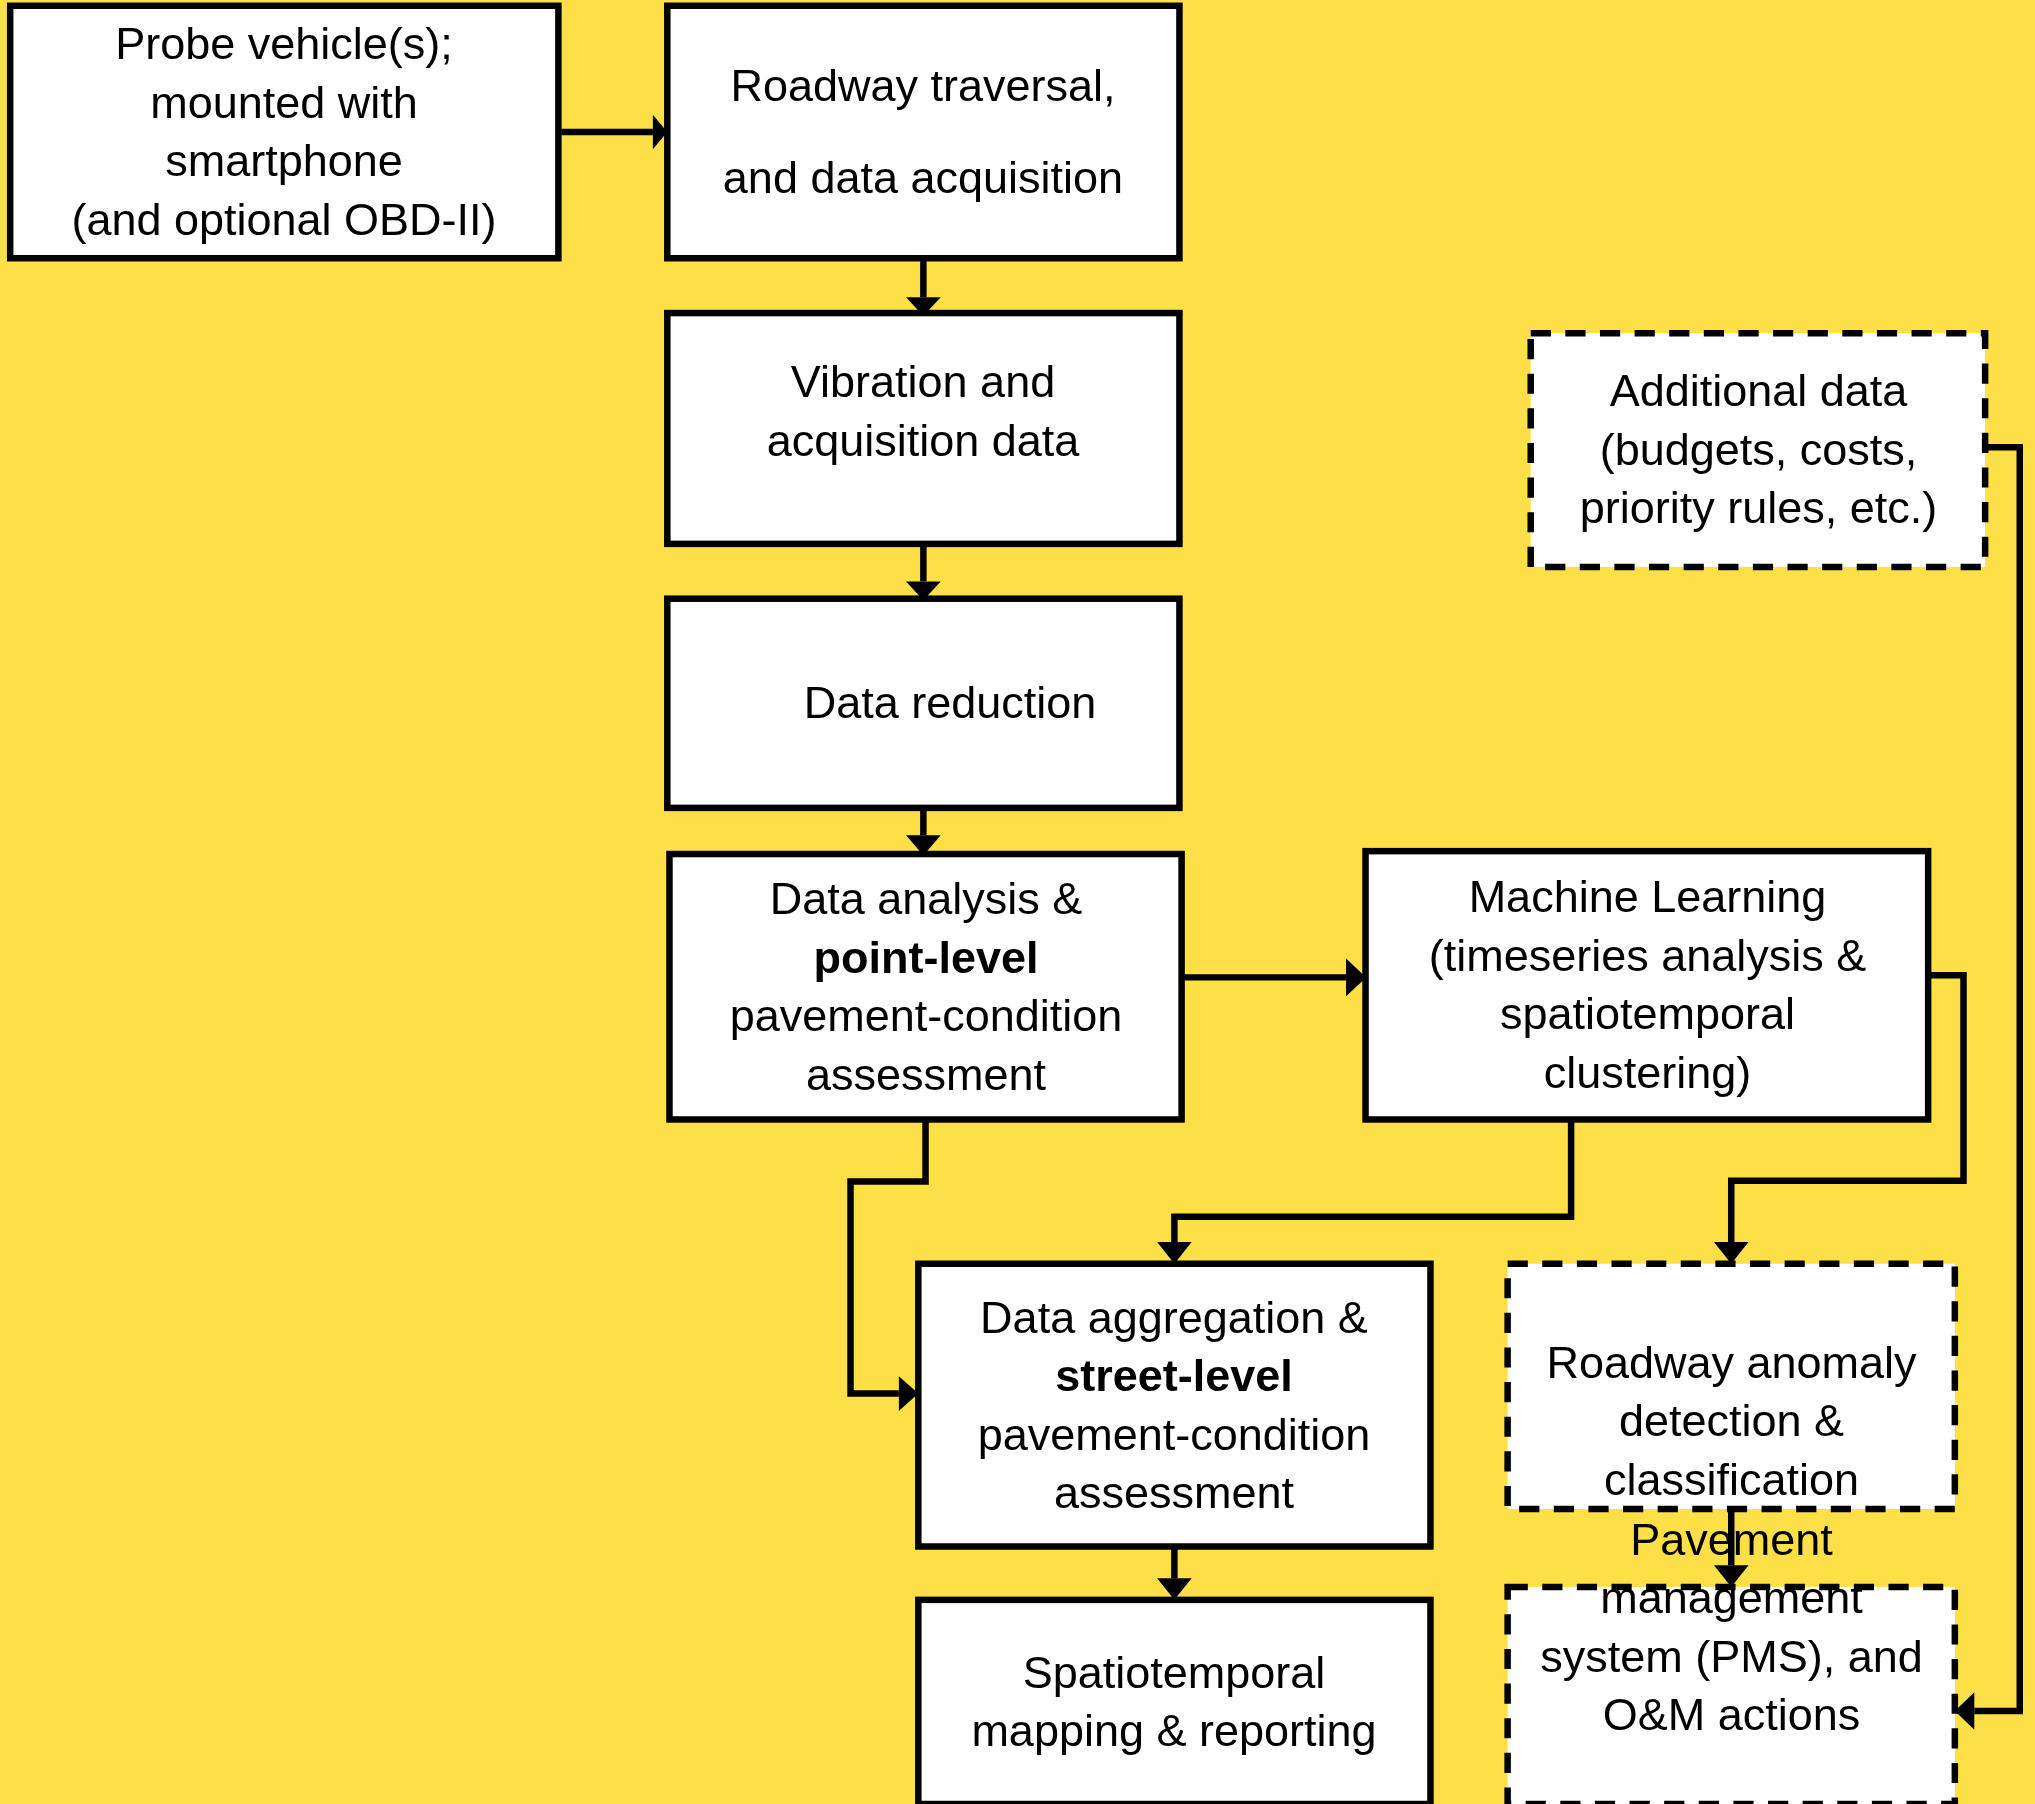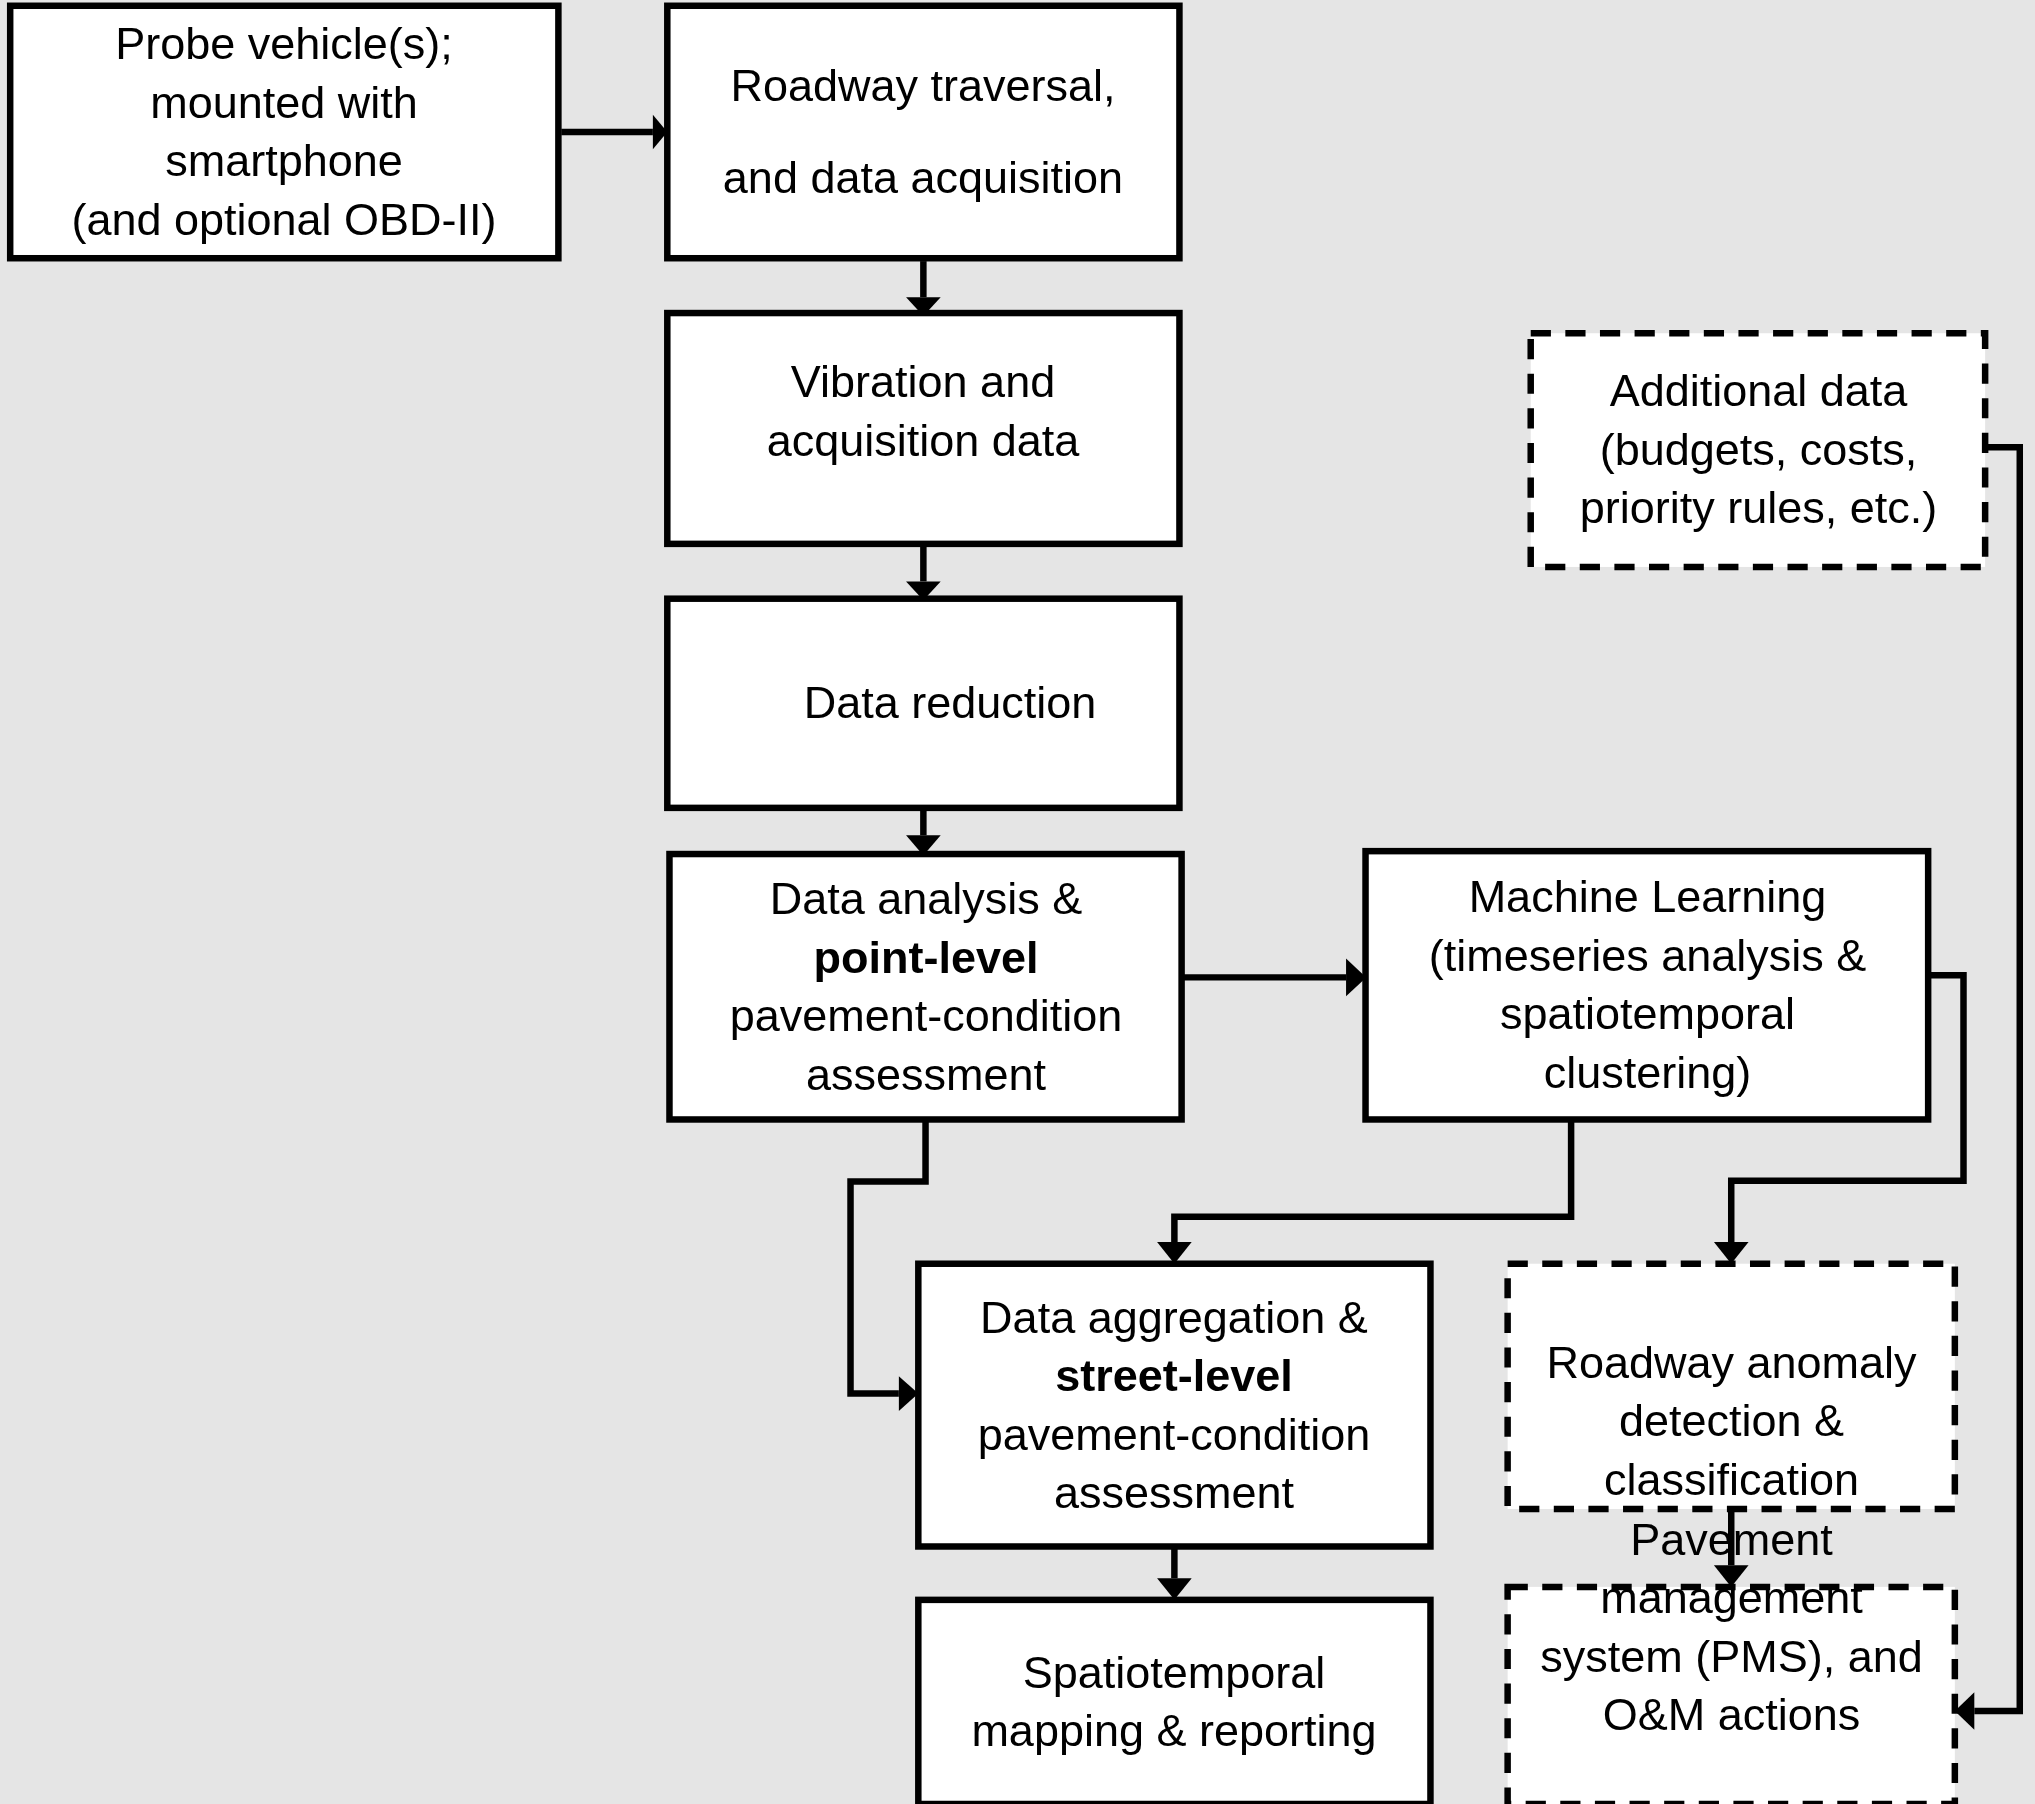--- a/index.html
+++ b/index.html
@@ -10,21 +10,21 @@
   body {
     width: 2035px;
     height: 1804px;
     font-family: "Liberation Sans", sans-serif;
     overflow: hidden;
   }
   #flowchart-root {
     position: relative;
     width: 2035px;
     height: 1804px;
-    background: #e5e5e5;
+    background: #fde047;
   }
   svg.diagram {
     position: absolute;
     top: 0;
     left: 0;
     width: 2035px;
     height: 1804px;
     display: block;
   }
   .node-box-solid {

